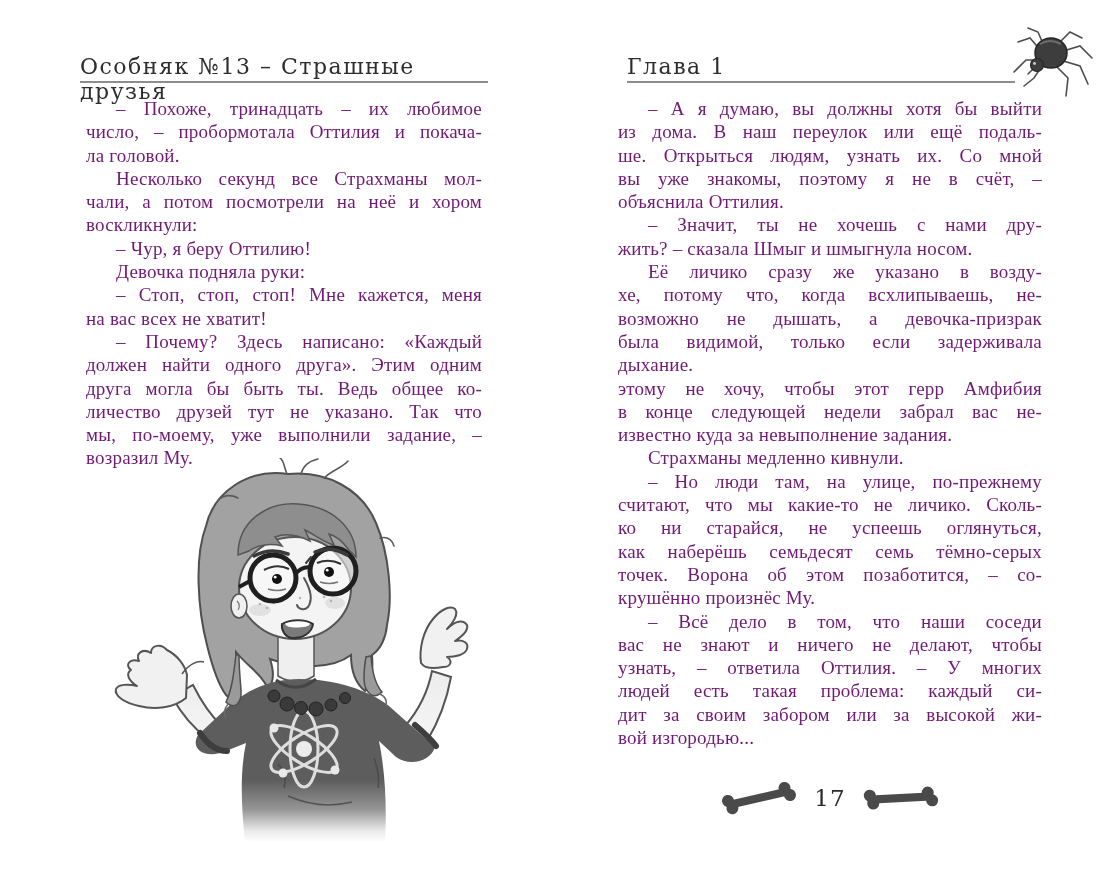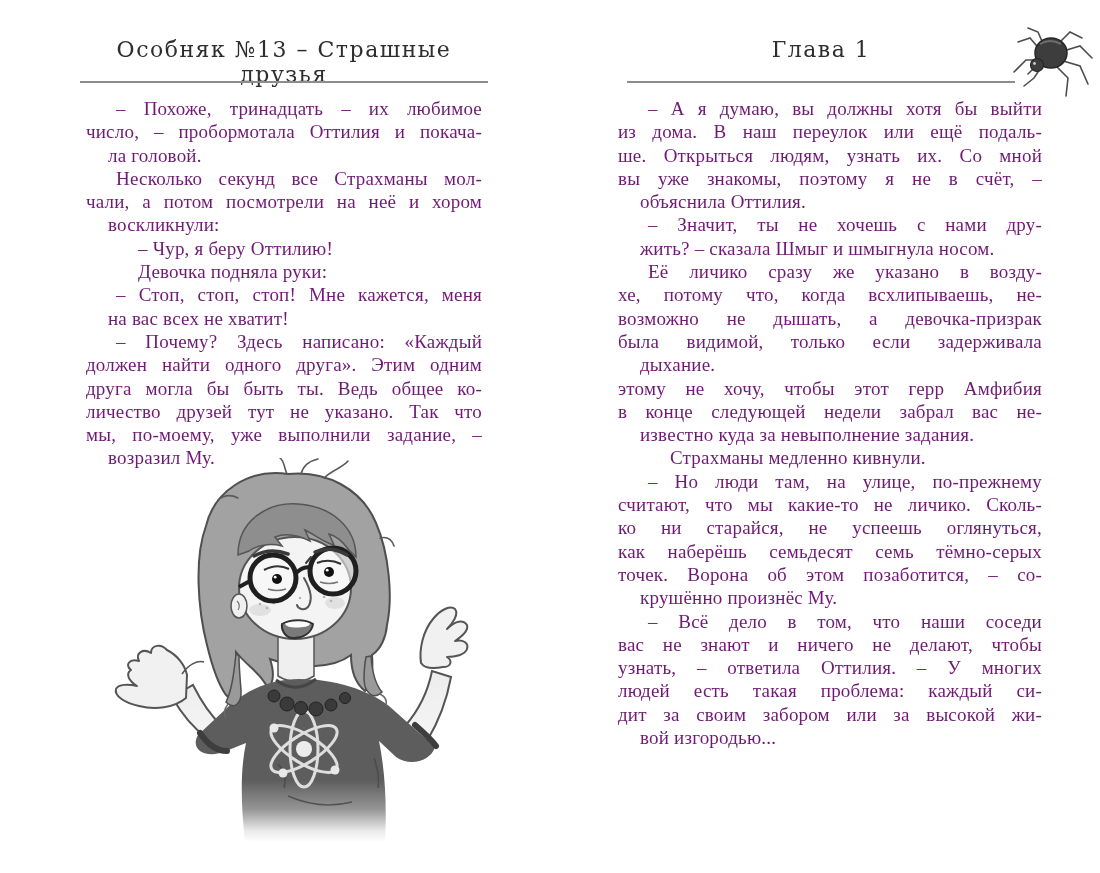--- a/index.html
+++ b/index.html
@@ -2,39 +2,39 @@
 <html><head>
 <meta charset="utf-8">
 <style>
   html,body{margin:0;padding:0;background:#e8e8e8;}
   .stage{
     position:relative;width:1100px;height:873px;background:#ffffff;
     overflow:hidden;font-family:"Liberation Serif", serif;
   }
   
   .running-title{
-    position:absolute;top:37px;text-align:center;
+    position:absolute;top:54px;
     font-family:"DejaVu Serif", serif;font-size:22px;color:#2e2e2e;
     letter-spacing:1.5px;font-weight:500;
   }
   .rt-left{left:80px;width:408px;}
   .rt-right{left:627px;width:388px;}
   .head-rule{position:absolute;top:81px;height:2px;background:#8d8d8d;}
   .hr-left{left:80px;width:408px;}
   .hr-right{left:627px;width:388px;}
   
   .body-col{position:absolute;top:97px;}
   .bc-left{left:86px;width:396px;}
   .bc-right{left:618px;width:424px;}
   .line{
     height:23.3px;line-height:23.3px;font-size:19px;color:#701a75;
     text-align:justify;text-align-last:justify;white-space:nowrap;
     letter-spacing:0.2px;
   }
-  .line.plast{text-align-last:left;margin-left:22px;}
+  .line.plast{text-align-last:left;}
   .line.pfirst{text-indent:30px;}
   
   .footer{
     position:absolute;left:618px;top:780px;width:424px;height:36px;
     display:flex;align-items:center;justify-content:center;gap:16px;
   }
   .page-number{
     font-family:"DejaVu Serif", serif;font-size:23px;color:#2b2b2b;
     letter-spacing:1px;
   }
@@ -246,14 +246,35 @@
     </g>
 
     <path d="M148,196 C146,214 144,232 138,244 C146,252 154,246 153,232 C152,220 151,207 151,198 Z" fill="#9a9a9a" stroke="#4f4f4f" stroke-width="1.5"></path>
     <path d="M283,198 C284,212 287,226 294,234 C286,242 277,236 276,222 C276,212 277,204 278,199 Z" fill="#9a9a9a" stroke="#4f4f4f" stroke-width="1.5"></path>
     <g stroke="#6a6a6a" stroke-width="1.4" fill="none" stroke-linecap="round">
       <path d="M140,246 q-6,8 -2,14"></path>
       <path d="M292,236 q8,4 6,12"></path>
     </g>
   </svg>
 
+  <div class="footer">
+    <svg class="bone bone-l" viewBox="0 0 78 26">
+      <g fill="#4a4a4a">
+        <circle cx="8" cy="10" r="6"></circle>
+          <circle cx="11" cy="18" r="6"></circle>
+        <circle cx="66" cy="8" r="6"></circle>
+          <circle cx="70" cy="16" r="6"></circle>
+        <path d="M9,10 L67,8 L69,16 L12,18 Z"></path>
+      </g>
+    </svg>
+    <div class="page-number">17</div>
+    <svg class="bone bone-r" viewBox="0 0 78 26">
+      <g fill="#4a4a4a">
+        <circle cx="8" cy="9" r="6"></circle>
+          <circle cx="11" cy="17" r="6"></circle>
+        <circle cx="66" cy="9" r="6"></circle>
+          <circle cx="70" cy="17" r="6"></circle>
+        <path d="M9,9 L67,9 L69,17 L12,17 Z"></path>
+      </g>
+    </svg>
+  </div>
 
 </div>
 
 </body></html>

